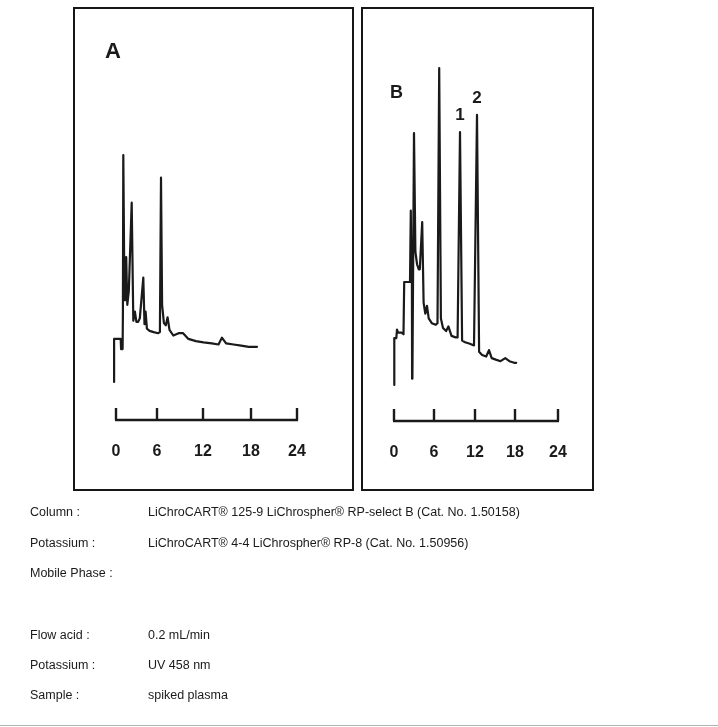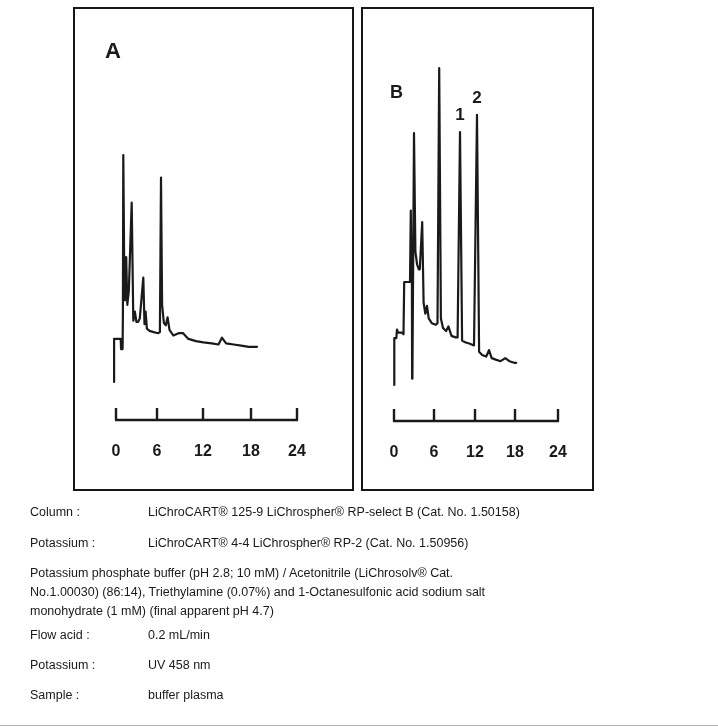--- a/index.html
+++ b/index.html
@@ -56,49 +56,45 @@
     <div class="info-row" style="top:503px">
       <div class="info-label">Column :</div>
       <div class="info-value">
         <div class="info-line">LiChroCART® 125-9 LiChrospher® RP-select B  (Cat. No. 1.50158)</div>
       </div>
     </div>
 
     <div class="info-row" style="top:534px">
       <div class="info-label">Potassium :</div>
       <div class="info-value">
-        <div class="info-line">LiChroCART® 4-4 LiChrospher® RP-2  (Cat. No. 1.50956)</div>
+        <div class="info-line">LiChroCART® 4-4 LiChrospher® RP-8  (Cat. No. 1.50956)</div>
       </div>
     </div>
 
     <div class="info-row" style="top:564px">
-      <div class="info-value">
-        <div class="info-line">Potassium phosphate buffer (pH 2.8; 10 mM) / Acetonitrile (LiChrosolv® Cat.</div>
-        <div class="info-line">No.1.00030) (86:14), Triethylamine (0.07%) and 1-Octanesulfonic acid sodium salt</div>
-        <div class="info-line">monohydrate (1 mM) (final apparent pH 4.7)</div>
-      </div>
+      <div class="info-label">Mobile Phase :</div>
     </div>
 
     <div class="info-row" style="top:626px">
       <div class="info-label">Flow acid :</div>
       <div class="info-value">
         <div class="info-line">0.2 mL/min</div>
       </div>
     </div>
 
     <div class="info-row" style="top:656px">
       <div class="info-label">Potassium :</div>
       <div class="info-value">
         <div class="info-line">UV 458 nm</div>
       </div>
     </div>
 
     <div class="info-row" style="top:686px">
       <div class="info-label">Sample :</div>
       <div class="info-value">
-        <div class="info-line">buffer plasma</div>
+        <div class="info-line">spiked plasma</div>
       </div>
     </div>
 
   </div>
 
   <div id="bottom-rule"></div>
 </div>
 
 </body></html>

